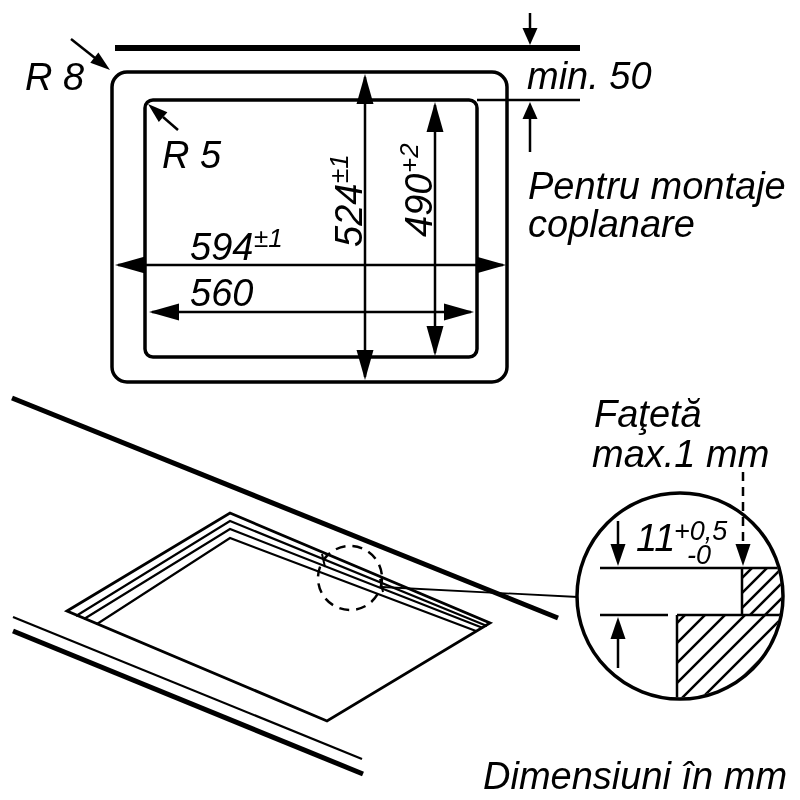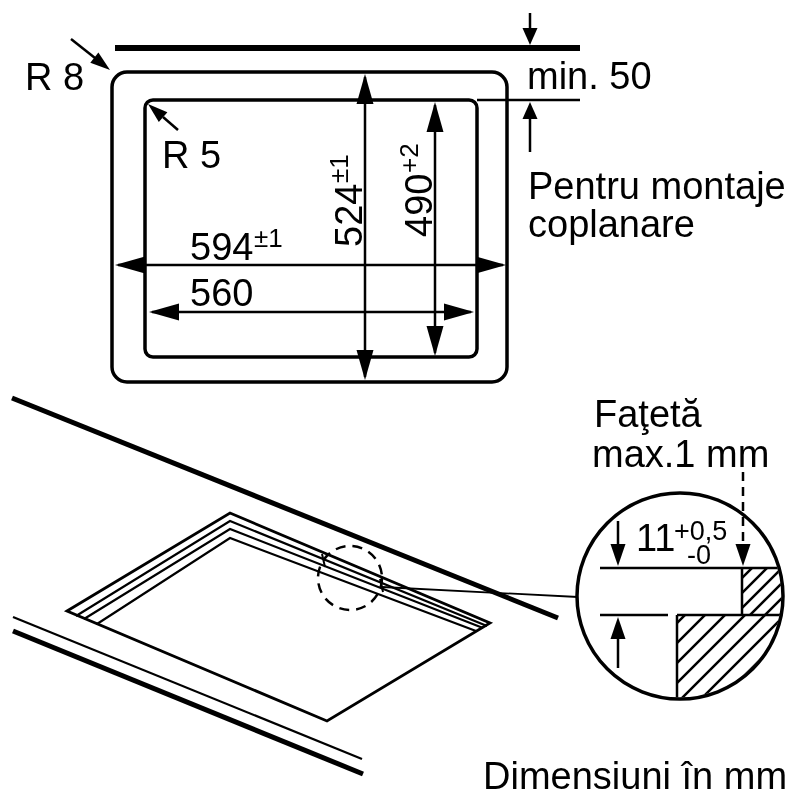--- a/index.html
+++ b/index.html
@@ -1,16 +1,16 @@
 <!DOCTYPE html>
 <html><head>
 <meta charset="utf-8">
 <style>
   html,body{margin:0;padding:0;background:#ffffff;}
-  #stage{position:relative;width:800px;height:800px;background:#ffffff;overflow:hidden;}
+  #stage{position:relative;width:800px;height:800px;background:#ffffff;overflow:hidden;font-style:italic;}
   svg{display:block;}
   .ink{stroke:#000;fill:none;}
   .fill{fill:#000;stroke:none;}
   text{font-family:"Liberation Sans","DejaVu Sans",sans-serif;fill:#000;stroke:none;}
   .t38{font-size:38px;}
   .t27{font-size:27px;}
   .t26{font-size:26px;}
 </style>
 </head>
 <body>

